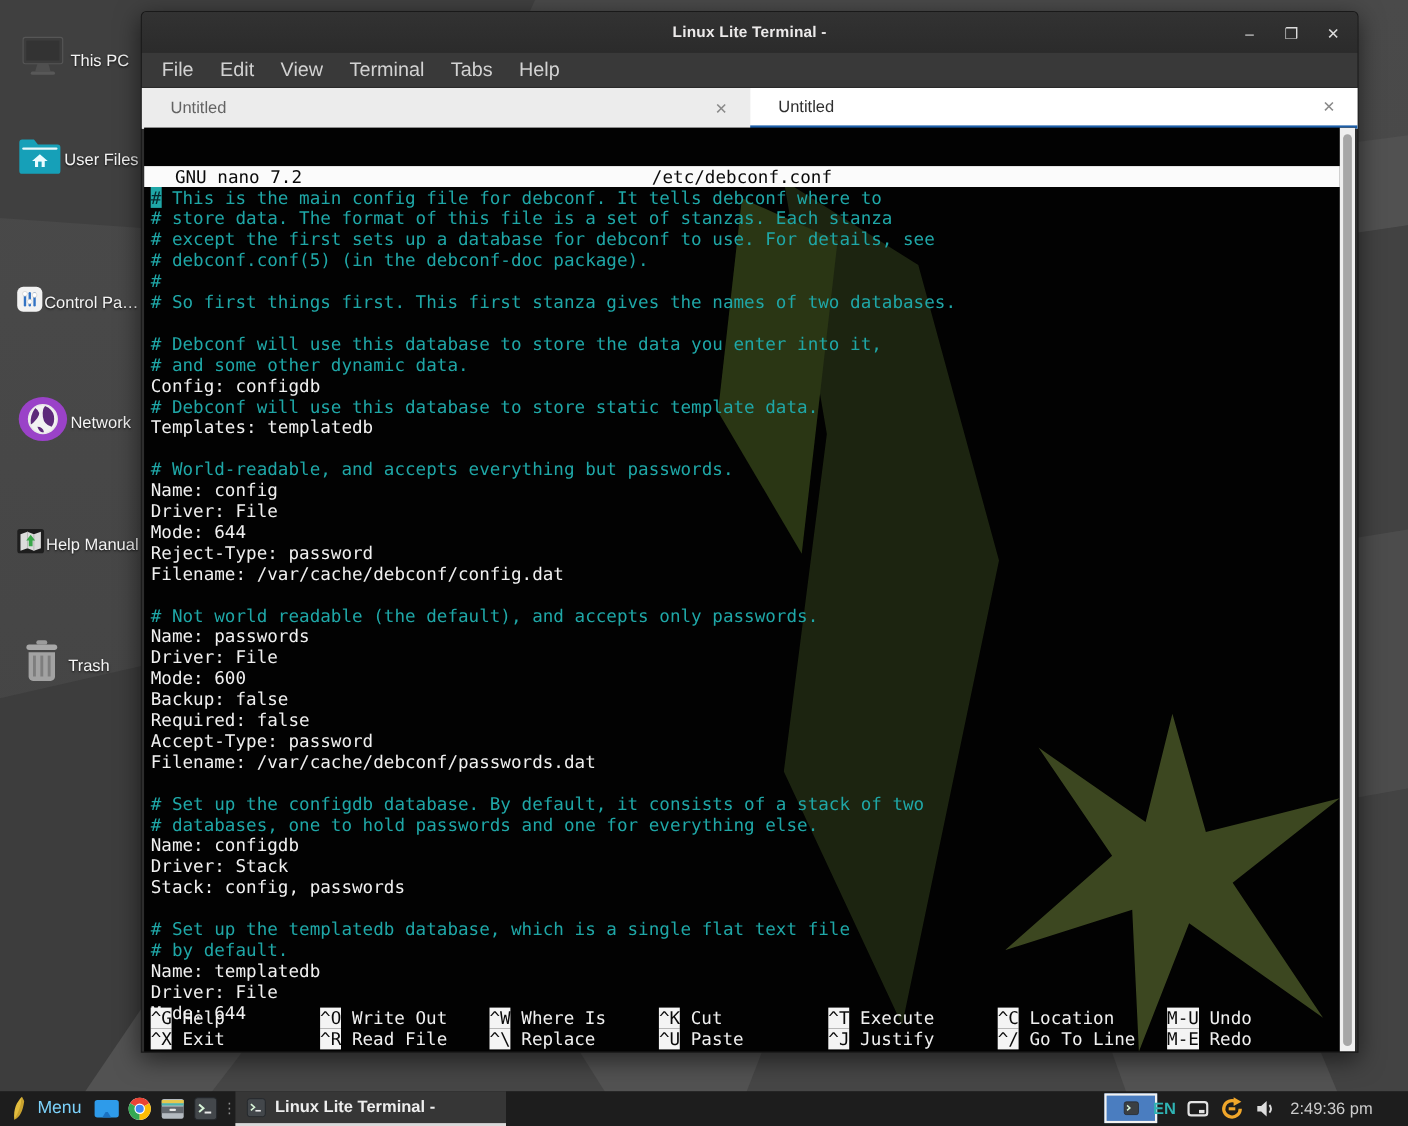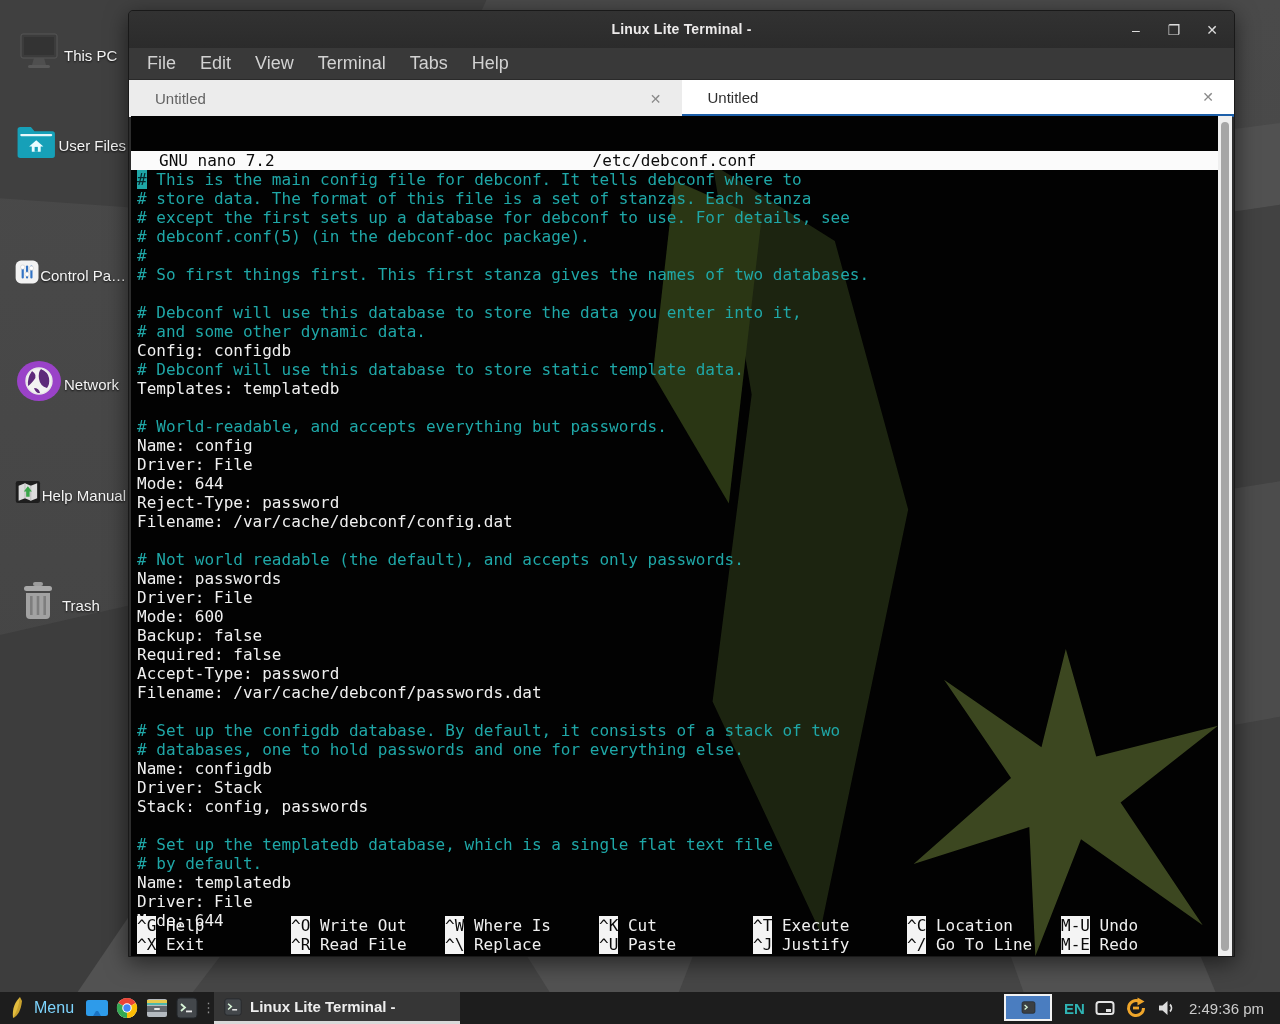--- a/index.html
+++ b/index.html
@@ -70,21 +70,21 @@
   #scroll-thumb{position:absolute;left:3px;right:3px;top:6px;bottom:5px;background:#a6a6a6;border-radius:4px;cursor:pointer;}
 
   
   #taskbar{position:absolute;left:0;bottom:0;width:1280px;height:32px;background:#1d1d1d;display:flex;align-items:center;z-index:10;}
   #menu-btn{display:flex;align-items:center;gap:6px;padding:0 8px;height:32px;cursor:pointer;}
   #menu-label{color:#7dd3fc;font-size:16px;}
   .tb-icon{width:30px;height:32px;display:flex;align-items:center;justify-content:center;cursor:pointer;}
   #tb-separator{color:#8f8f8f;font-size:13px;width:12px;text-align:center;letter-spacing:0;cursor:default;line-height:10px;}
   #task-button{position:relative;display:flex;align-items:center;gap:8px;height:32px;width:246px;background:#363636;border-bottom:3px solid #d9d9d9;box-sizing:border-box;padding:0 10px;cursor:pointer;}
   #task-button-label{color:#eeeeee;font-size:15px;font-weight:bold;white-space:nowrap;}
-  #tray{position:absolute;right:0;top:0;height:32px;display:flex;align-items:center;gap:10px;padding-right:16px;}
+  #tray{position:absolute;right:16px;top:0;height:32px;display:flex;align-items:center;gap:10px;padding-right:16px;}
   #pager{position:absolute;left:1004px;top:2px;width:48px;height:27px;background:#4a7dc0;border:2px solid #f2f2f2;box-sizing:border-box;display:flex;align-items:center;justify-content:center;cursor:pointer;}
   #tray-lang{color:#2fb3b3;font-weight:bold;font-size:15px;cursor:pointer;}
   #tray-clock{color:#cccccc;font-size:15px;padding-left:2px;cursor:pointer;}
 </style>
 </head>
 <body>
 
 <div id="screen">
   <div id="wallpaper">
     <div class="facet f1"></div>

